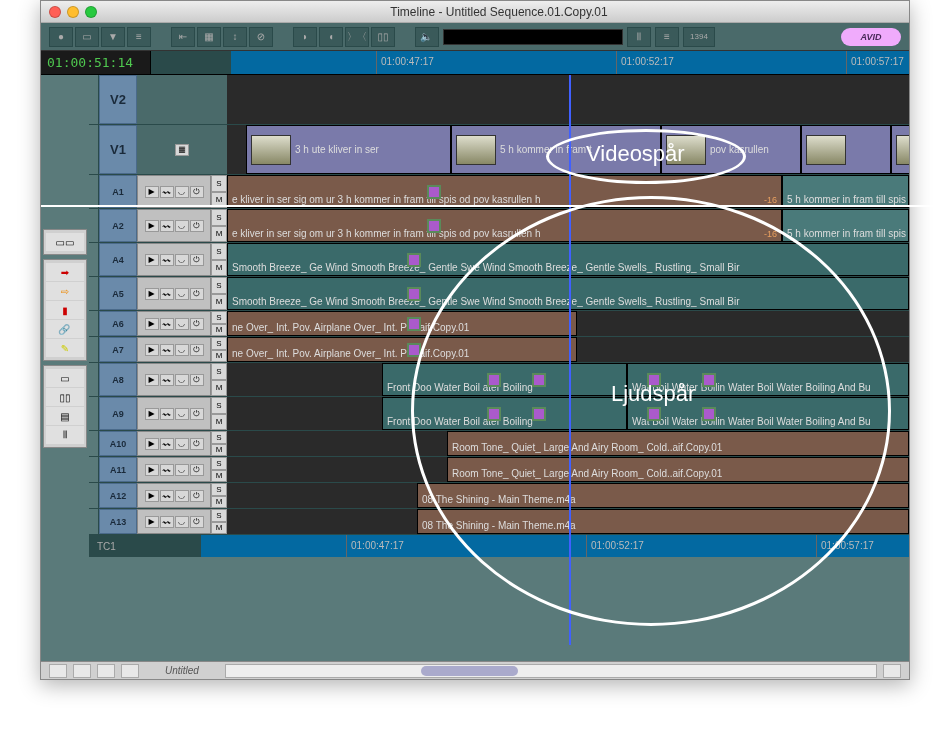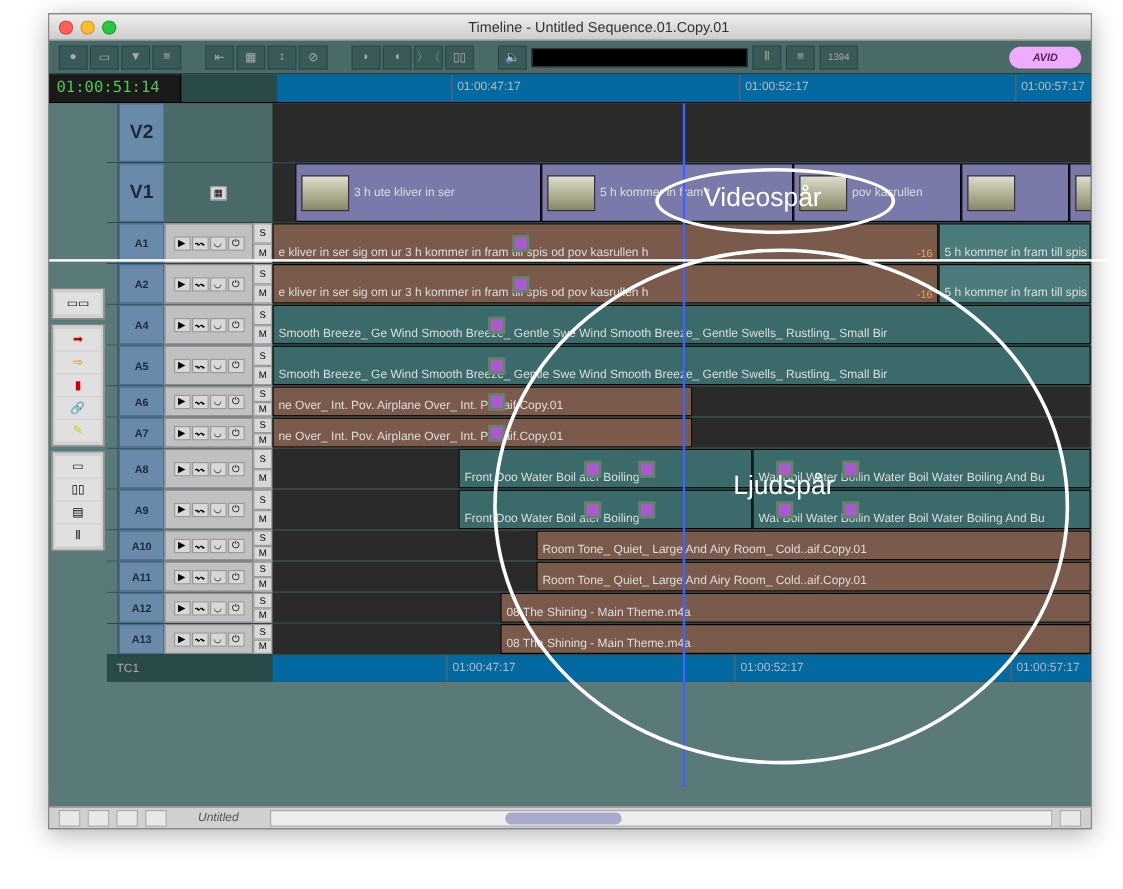--- a/index.html
+++ b/index.html
@@ -1,18 +1,18 @@
 <!DOCTYPE html>
 <html><head>
 <meta charset="utf-8">
 <style>
 * { margin: 0; padding: 0; box-sizing: border-box; font-family: "Lucida Grande", Arial, sans-serif; }
 body { background: #fff; width: 936px; height: 741px; position: relative; }
 
-.window { position: absolute; left: 40px; top: 11px; width: 870px; height: 680px; background: #5a7a7a; border: 1px solid #888; box-shadow: 0 5px 20px rgba(0,0,0,0.3); }
+.window { position: absolute; left: 40px; top: 0; width: 870px; height: 680px; background: #5a7a7a; border: 1px solid #888; box-shadow: 0 5px 20px rgba(0,0,0,0.3); }
 
 .titlebar { height: 22px; background: linear-gradient(#eee, #ccc); display: flex; align-items: center; padding: 0 8px; border-bottom: 1px solid #aaa; }
 .traffic { display: flex; gap: 6px; }
 .tlight { width: 12px; height: 12px; border-radius: 50%; border: 1px solid rgba(0,0,0,0.2); }
 .tlight.red { background: #ff5f56; }
 .tlight.yellow { background: #ffbd2e; }
 .tlight.green { background: #27c93f; }
 .title-text { flex: 1; text-align: center; font-size: 12px; color: #333; }
 
 .toolbar { height: 28px; background: #4a6a6a; display: flex; align-items: center; padding: 0 8px; gap: 4px; border-bottom: 1px solid #333; }
@@ -35,39 +35,39 @@
 .side-tool.orange { color: #e80; }
 .side-tool.blue { color: #06c; }
 .side-tool.yellow { color: #cc0; }
 
 .tracks { flex: 1; overflow: hidden; position: relative; }
 .track-row { display: flex; border-bottom: 1px solid #2a4a4a; position: relative; }
 .track-row.tall { height: 50px; }
 .track-row.med { height: 34px; }
 .track-row.short { height: 26px; }
 .track-selector { width: 10px; background: #5a7a7a; border-right: 1px solid #2a4a4a; cursor: pointer; }
-.track-label { width: 38px; background: #6a8aaa; border: 1px solid #4a6a8a; display: flex; align-items: center; justify-content: center; font-size: 16px; color: #1a2a3a; font-weight: bold; cursor: pointer; }
+.track-label { width: 38px; background: #6a8aaa; border: 1px solid #4a6a8a; display: flex; align-items: center; justify-content: center; font-size: 13px; color: #1a2a3a; font-weight: bold; cursor: pointer; }
 .track-label.audio { font-size: 9px; }
 .track-ctrl { width: 74px; background: #c0c0c0; border: 1px solid #888; display: flex; flex-wrap: wrap; align-items: center; justify-content: center; gap: 1px; padding: 1px; }
 .ctrl-mini { width: 14px; height: 12px; background: #d8d8d8; border: 1px solid #999; font-size: 8px; display: flex; align-items: center; justify-content: center; }
 .ctrl-sm { width: 16px; background: #c0c0c0; display: flex; flex-direction: column; }
 .sm-btn { flex: 1; background: #d8d8d8; border: 1px solid #999; font-size: 8px; display: flex; align-items: center; justify-content: center; }
 
 .track-content { flex: 1; position: relative; background: #2a2a2a; overflow: hidden; }
 .clip { position: absolute; top: 0; bottom: 0; border: 1px solid #000; font-size: 10px; color: #ddd; padding: 2px 4px; overflow: hidden; white-space: nowrap; display: flex; align-items: flex-end; }
 .clip.video-thumb { background: #7a7aaa; display:flex; align-items:center;margin-left:19px; }
 .thumb { width:40px; height:30px; background:linear-gradient(#ddc,#886); margin-right:4px; border:1px solid #333;}
 .clip.a-brown { background: #7a5a4a; }
 .clip.a-teal { background: #4a7a7a; }
 .clip.a-dteal { background: #3a6a6a; }
 .keyframe { position: absolute; width: 14px; height: 14px; background: #aa5acc; border: 2px solid #5a8a5a; top: 50%; transform: translateY(-50%); }
 .db-val { position: absolute; right: 4px; color: #e8a060; font-size: 9px; }
 
 .bottom-ruler { height: 22px; background: #333; display: flex; }
-.bottom-ruler .tc-label { width: 138px; background: #2a4a4a; color: #aaa; font-size: 10px; display: flex; align-items: center; padding-left: 8px; text-align: center; }
+.bottom-ruler .tc-label { width: 112px; background: #2a4a4a; color: #aaa; font-size: 10px; display: flex; align-items: center; padding-left: 8px; text-align: center; }
 .bottom-ruler .ruler { flex: 1; }
 
 .statusbar { position: absolute; bottom: 0; left: 0; right: 0; height: 18px; background: #d0d0d0; border-top: 1px solid #888; display: flex; align-items: center; padding: 0 8px; gap: 6px; font-size: 10px; color: #555; }
 .stat-btn { width: 18px; height: 14px; background: #e8e8e8; border: 1px solid #aaa; }
 .untitled-tab { font-style: italic; padding: 0 20px; }
 .scrollbar-h { flex: 1; height: 14px; background: #eee; border: 1px solid #aaa; position: relative; }
 .scroll-thumb { position: absolute; left: 30%; width: 15%; top: 1px; bottom: 1px; background: #aac; border-radius: 6px; }
 
 .playhead { position: absolute; top: 0; bottom: 0; left: 480px; width: 2px; background: #4060ff; z-index: 50; pointer-events: none; }
 

